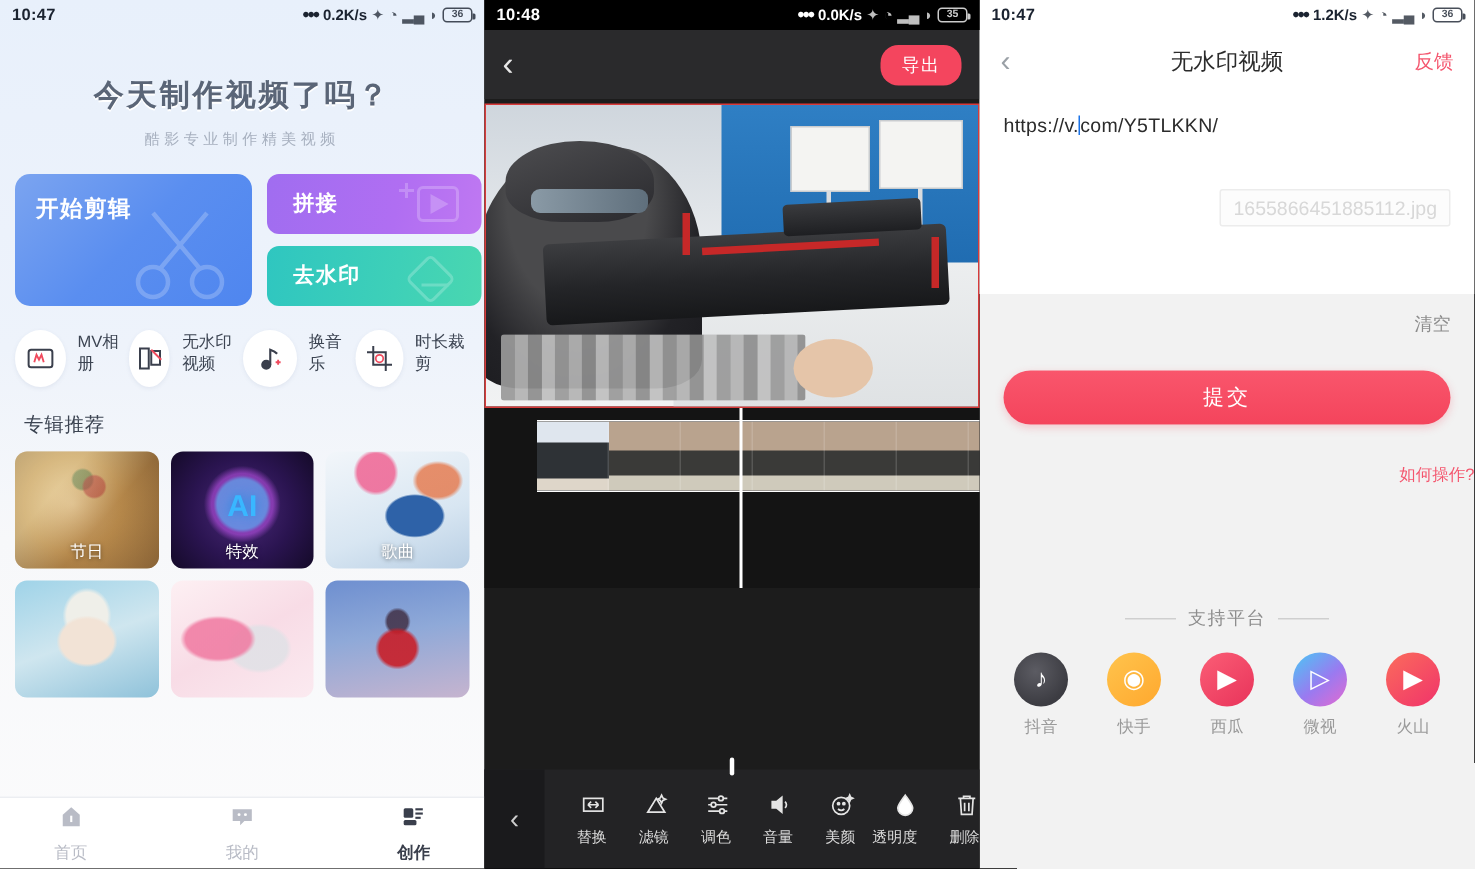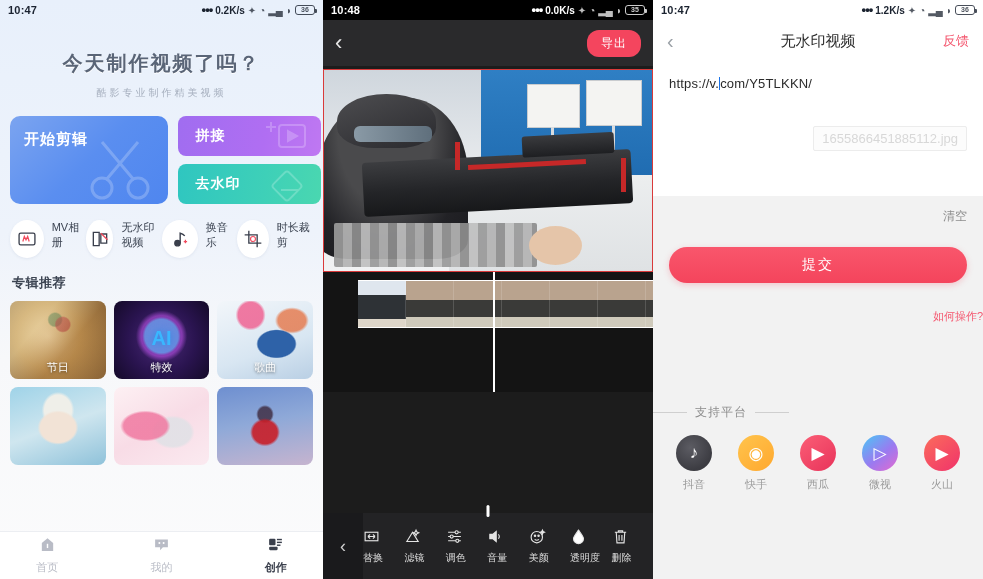--- a/index.html
+++ b/index.html
@@ -65,21 +65,21 @@
 
   .p1-icons { display:flex; padding: 16px 10px 0 10px; }
   .p1-icon { flex:1 1 0; display:flex; flex-direction:row; gap:8px; }
   .p1-icon .bubble {
     width: 38px; height: 38px; border-radius: 50%; background:#fff;
     display:flex; align-items:center; justify-content:center;
     box-shadow: 0 1px 3px rgba(90,110,150,.10);
   }
   .p1-icon .lbl { font-size: 11px; color:#3c4452; }
 
-  .p1-sec-title { font-size: 13px; color:#3c4452; font-weight:700; padding: 16px 12px 0 0; letter-spacing:.5px;margin-left:12px;}
+  .p1-sec-title { font-size: 13px; color:#3c4452; font-weight:400; padding: 16px 12px 0 16px; letter-spacing:.5px;}
 
   .p1-grid { display:grid; grid-template-columns: repeat(3,1fr); gap: 8px; padding: 9px 10px 0 10px; }
   .thumb {
     position:relative; height: 78px; border-radius: 8px; overflow:hidden;
     display:flex; align-items:flex-end; justify-content:center; padding-bottom:4px;
   }
   .thumb .tlbl { color:#fff; font-size:11px; text-shadow: 0 1px 3px rgba(0,0,0,.55); z-index: 3;}
   .th1 { background: radial-gradient(circle at 40% 45%, #e8c98a 0%, #c9a055 45%, #8e6f3a 100%); }
   .th1::before{content:"";position:absolute;inset:0;
     background: linear-gradient(130deg, rgba(255,255,255,.25) 0 30%, rgba(120,60,40,.25) 60% 100%),
@@ -186,21 +186,21 @@
     background:
       linear-gradient(180deg,#b9a38e 0 42%, #3a3a38 42% 78%, #cfcabb 78% 100%);
     border-right:1px solid rgba(255,255,255,.15);
   }
   .p2-frame.f0{background:linear-gradient(180deg,#dfe6ee 0 30%,#2e3236 30% 82%,#ded6c9 82% 100%);}
   .p2-playhead { position:absolute; left:170px; top:0; bottom:0; width:2px; background:#fff; }
 
   .p2-tools { margin-top:auto; height: 66px; background:#232325; display:flex; align-items:center; }
   .p2-tools-back { width: 40px; height:100%; background:#1a1a1c; display:flex; align-items:center; justify-content:center;
     font-size:18px; color:#cfcfcf; }
-  .p2-tool { flex:1 1 0; display:flex; flex-direction:column; align-items:flex-start; justify-content:center; gap:6px;font-family:Liberation Mono, monospace; }
+  .p2-tool { flex:1 1 0; display:flex; flex-direction:column; align-items:flex-end; justify-content:center; gap:6px;font-family:Liberation Mono, monospace; }
   .p2-tool .ti { height:18px; display:flex; align-items:center; }
   .p2-tool .lbl { font-size:10px; color:#dcdcdc; }
   .p2-home-ind { position:absolute; left:50%; transform:translateX(-50%); bottom:62px; width:3px; height:12px; background:#fff; border-radius:2px;}
 
   
   #panel3 { width: 330px; height:579px; background:#f2f2f2; display:flex; flex-direction:column; color:#333; }
   #panel3 .statusbar { color:#1b2330; background:#fff; }
   .p3-nav { height: 42px; background:#fff; display:flex; align-items:center; padding:0 14px; }
   .p3-back { font-size:20px; color:#9aa0a6; }
   .p3-title { position:absolute; left:0; right:0; text-align:center; font-size:15px; color:#2b2b2b; pointer-events:none; }
@@ -215,21 +215,21 @@
     font-size:13px; padding: 4px 8px; border-radius:2px;
   }
   .p3-clear { text-align:right; font-size:12px; color:#8d8d8d; padding: 12px 16px 0 0; }
   .p3-submit {
     margin: 22px 16px 0 16px; height: 36px; border-radius: 18px;
     background: linear-gradient(180deg,#f9566c 0%, #f4445c 100%);
     color:#fff; font-size:14px; display:flex; align-items:center; justify-content:center;
     letter-spacing:2px; box-shadow: 0 2px 6px rgba(244,68,92,.25);
   }
   .p3-how { text-align:right; font-size:11px; color:#f4566e; margin-top:26px; }
-  .p3-sup { display:flex; align-items:center; justify-content:flex-start; gap:8px; margin-top: 80px; }
+  .p3-sup { display:flex; align-items:center; justify-content:center; gap:8px; margin-top: 80px; }
   .p3-sup .line { width:34px; height:1px; background:#cfcfcf; }
   .p3-sup .lbl { font-size:12px; color:#8d8d8d; letter-spacing:1px; }
   .p3-plats { display:flex; justify-content:space-around; padding: 14px 10px 0 10px; }
   .p3-plat { display:flex; flex-direction:column; align-items:center; gap:6px; }
   .p3-plat .circ { width:36px; height:36px; border-radius:50%; display:flex; align-items:center; justify-content:center; color:#fff; font-size:17px; }
   .p3-plat .lbl { font-size:11px; color:#9a9a9a; }
   .pc-douyin { background: radial-gradient(circle at 40% 35%, #5c5c63 0%, #3c3c42 70%); }
   .pc-kuaishou { background: linear-gradient(140deg,#ffc44d,#ffa82e); }
   .pc-xigua { background: linear-gradient(140deg,#fb5e76,#e8335a); border-radius: 50% 50% 46% 54% / 52% 48% 50% 50%; }
   .pc-weishi { background: linear-gradient(140deg,#49c8f5 0%, #9a7af0 55%, #e46ad0 100%); }

